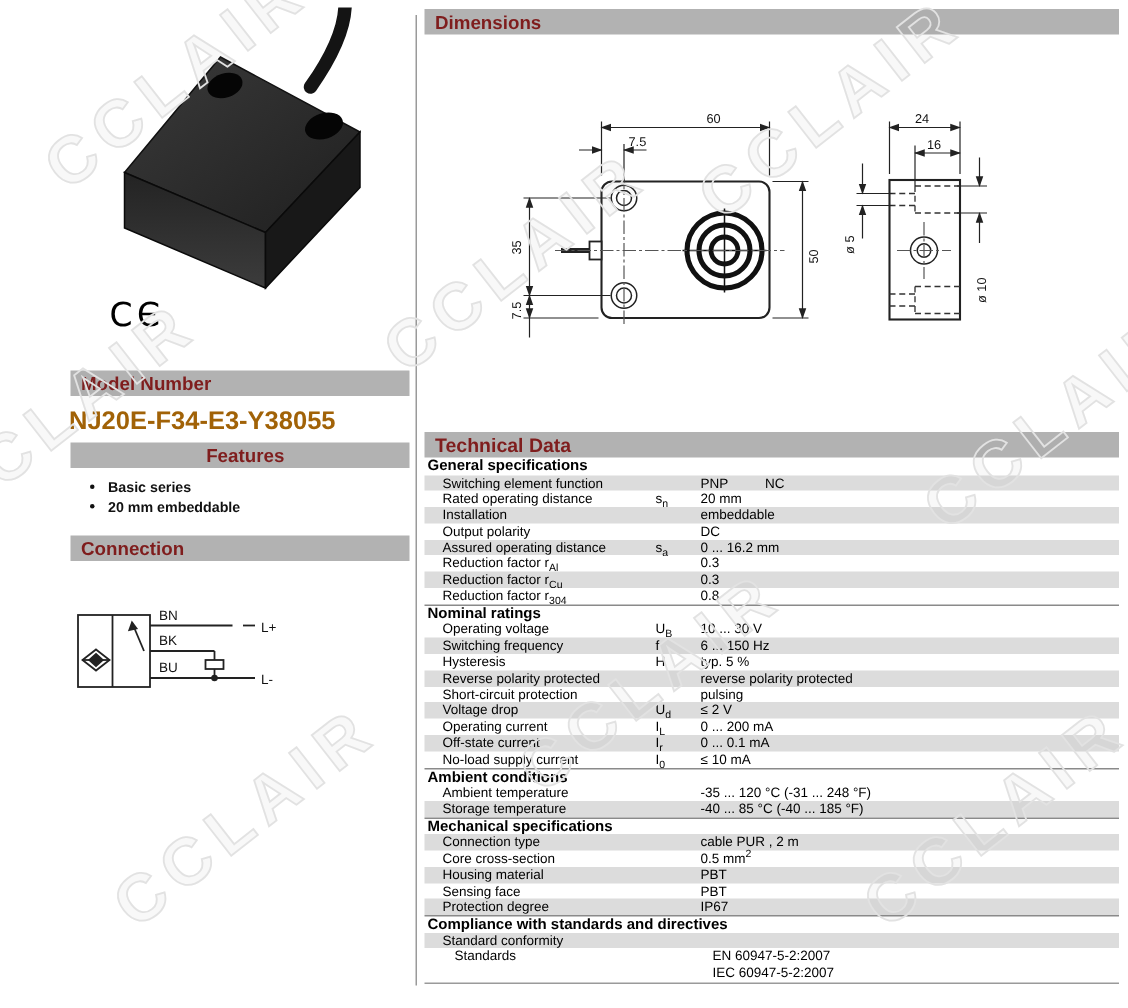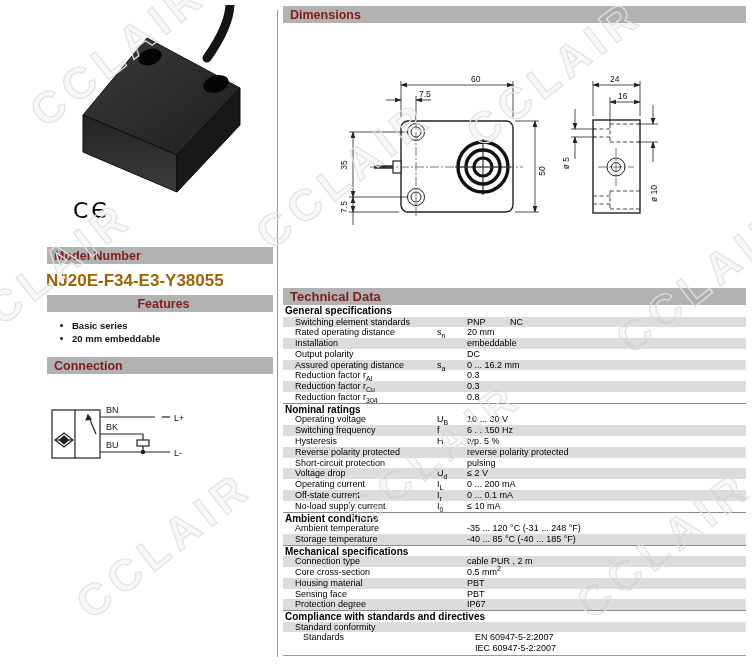--- a/index.html
+++ b/index.html
@@ -260,21 +260,21 @@
     <text x="374" y="150" font-size="8.5" fill="#111" transform="rotate(-90 374 150)" text-anchor="end">ø 10</text>
   </svg>
 
   <div class="bar" style="left:283px;top:288px;width:463px;font-size:13px;">
     <span>Technical Data</span>
   </div>
 
   <div class="tdtable">
       <div class="sec-header first">General specifications</div>
       <div class="trow shaded">
-        <span class="lbl">Switching element standards</span>
+        <span class="lbl">Switching element function</span>
         <span class="sym"></span>
         <span class="val"><span class="v1">PNP</span><span>NC</span></span>
       </div>
       <div class="trow">
         <span class="lbl">Rated operating distance</span>
         <span class="sym">s<sub>n</sub></span>
         <span class="val">20 mm</span>
       </div>
       <div class="trow shaded">
         <span class="lbl">Installation</span>

